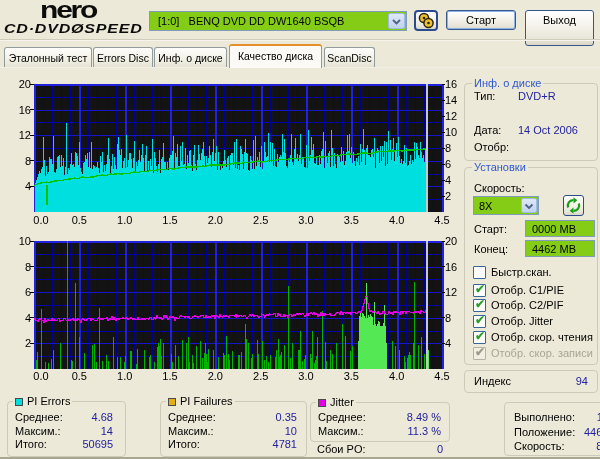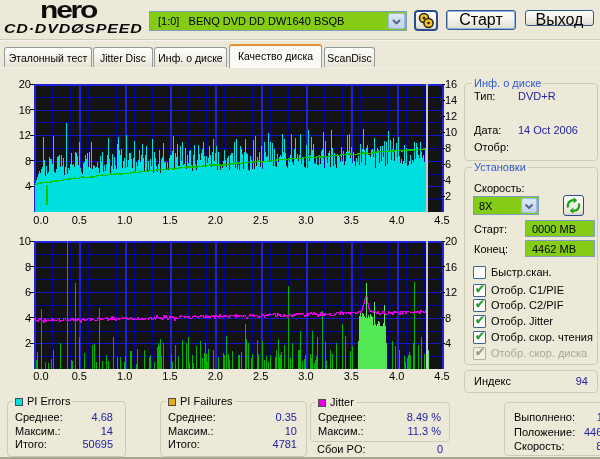--- a/index.html
+++ b/index.html
@@ -5,21 +5,21 @@
 html,body { width:600px; height:459px; overflow:hidden; }
 body { background:#ece9d8; font-family:"Liberation Sans",sans-serif; font-size:11px; color:#000; position:relative; }
 .abs { position:absolute; }
 .gb { position:absolute; border:1px solid #cdcaba; border-radius:4px; }
 .gbt { position:absolute; top:-7px; left:7px; background:#ece9d8; padding:0 2px; color:#2e58d0; }
 .val { color:#22229e; }
 .row { position:absolute; left:9px; right:9px; height:13px; line-height:13px; white-space:nowrap; }
 .rv { float:right; color:#22229e; }
 .cb { position:absolute; width:13px; height:13px; background:#fff; border:1px solid #36669c; border-radius:1px; }
 .ck { position:absolute; left:1px; top:-3px; color:#2ba02b; font-weight:bold; font-size:12px; }
-.btn { position:absolute; border:1px solid #37578a; border-radius:3px; background:linear-gradient(180deg,#ffffff 0%,#f4f2ea 45%,#e9e6da 80%,#dcd8c8 100%); text-align:center; font-size:16px; line-height:18px; }
+.btn { position:absolute; border:1px solid #37578a; border-radius:3px; background:linear-gradient(180deg,#ffffff 0%,#f4f2ea 45%,#e9e6da 80%,#dcd8c8 100%); text-align:center; font-size:11px; line-height:18px; }
 .field { position:absolute; background:#84cc16; border:1px solid #7f9db9; font-size:11px; }
 </style></head>
 <body>
 
 <div class="abs" style="left:40px;top:-7px;font-weight:bold;font-size:30px;letter-spacing:-2.2px;color:#0c0c0c;transform:scaleY(0.8);transform-origin:0 50%">nero</div>
 <div class="abs" style="left:4px;top:20px;font-weight:bold;font-style:italic;font-size:16px;letter-spacing:0.8px;color:#0c0c0c;transform:scaleY(0.85);transform-origin:0 50%">CD·DVDØSPEED</div>
 
 <div class="field" style="left:149px;top:11px;width:258px;height:20px;">
   <span style="position:absolute;left:8px;top:3px">[1:0]&nbsp;&nbsp; BENQ DVD DD DW1640 BSQB</span>
   <div style="position:absolute;right:1px;top:1px;bottom:1px;width:17px;background:linear-gradient(180deg,#dfe8f6,#c0d2ee);border:1px solid #9ebcdf;border-radius:2px;">
@@ -31,27 +31,27 @@
 
 <div class="btn" style="left:414px;top:10px;width:24px;height:21px;border:2px solid #2a4b8d;border-radius:4px;">
  <svg width="20" height="17" viewBox="0 0 20 17" style="margin-top:0px">
   <circle cx="8" cy="6" r="4.6" fill="#eebf2f" stroke="#2a2410" stroke-width="1.5"></circle>
   <circle cx="8" cy="6" r="1.3" fill="#2a2410"></circle>
   <circle cx="12.5" cy="11" r="4.6" fill="#eebf2f" stroke="#2a2410" stroke-width="1.5"></circle>
   <circle cx="12.5" cy="11" r="1.3" fill="#2a2410"></circle>
  </svg>
 </div>
 <div class="btn" style="left:446px;top:10px;width:70px;height:20px;box-shadow:inset 0 0 0 1px #8cb4ea;">Старт</div>
-<div class="btn" style="left:525px;top:10px;width:69px;height:16px;">Выход</div>
+<div class="btn" style="left:525px;top:10px;width:69px;height:36px;">Выход</div>
 
 <div class="abs" style="left:0;top:39px;width:600px;height:0;border-top:1px solid #cfccba;border-bottom:1px solid #f6f4ec;"></div>
 
 <div class="abs" style="left:0;top:45px;width:600px;height:23px;">
   <div class="abs tab" style="left:4px;width:88px;">Эталонный тест</div>
-  <div class="abs tab" style="left:93px;width:60px;">Jitter Disc</div>
+  <div class="abs tab" style="left:93px;width:60px;">Errors Disc</div>
   <div class="abs tab" style="left:154px;width:73px;">Инф. о диске</div>
   <div class="abs tabsel" style="left:229px;width:93px;">Качество диска</div>
   <div class="abs tab" style="left:324px;width:51px;">ScanDisc</div>
 </div>
 <style>
 .tab { font-size:10.5px; top:2px; height:21px; background:linear-gradient(180deg,#fdfdfb,#f2f0e4 60%,#e4e1d2); border:1px solid #919b9c; border-bottom:none; border-radius:3px 3px 0 0; text-align:center; line-height:20px; }
 .tabsel { font-size:10.5px; top:-1px; height:24px; background:#fbfaf6; border:1px solid #919b9c; border-bottom:none; border-radius:3px 3px 0 0; border-top:2px solid #e5902c; text-align:center; line-height:21px; z-index:2; }
 </style>
 <div class="abs" style="left:0;top:67px;width:600px;height:1px;background:#f2f0e6;"></div>
 
@@ -171,21 +171,21 @@
       <span class="ck">✔</span>
     </div>
     <div class="row" style="left:26px;top:147px;">Отобр. Jitter</div>
   <div class="cb" style="left:8px;top:163px;">
       <span class="ck">✔</span>
     </div>
     <div class="row" style="left:26px;top:163px;">Отобр. скор. чтения</div>
   <div class="cb" style="left:8px;top:179px;border-color:#b5b2a4;background:#f2efe2;">
       <span class="ck" style="color:#9c9a8c;">✔</span>
     </div>
-    <div class="row" style="left:26px;top:179px;color:#a8a595;">Отобр. скор. диска</div>
+    <div class="row" style="left:26px;top:179px;color:#a8a595;">Отобр. скор. записи</div>
 </div>
 
 <div class="gb" style="left:464px;top:370px;width:134px;height:23px;">
   <div class="row" style="top:4px;">Индекс<span class="rv">94</span></div>
 </div>
 
 <div class="gb" style="left:464px;top:402px;width:134px;height:54px;margin-left:40px;">
   <div class="row" style="top:8px;">Выполнено:<span class="rv">100 %</span></div>
   <div class="row" style="top:23px;">Положение:<span class="rv">4461 MB</span></div>
   <div class="row" style="top:37px;">Скорость:<span class="rv">8.34 X</span></div>

